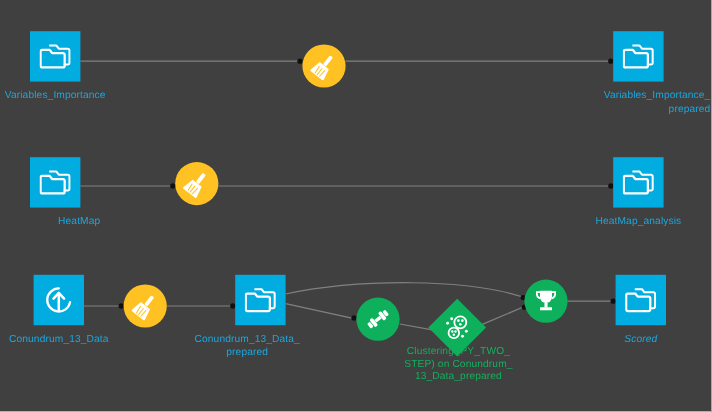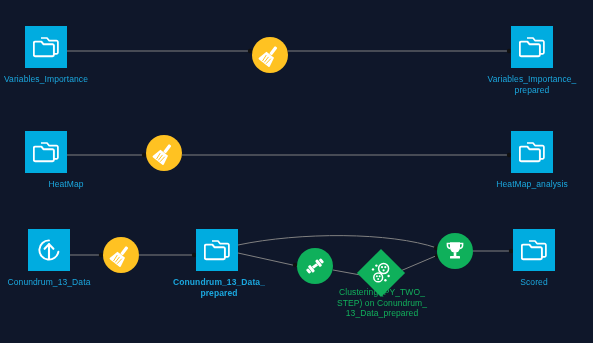--- a/index.html
+++ b/index.html
@@ -8,21 +8,21 @@
     padding: 0;
     background: #ffffff;
   }
   body {
     font-family: "Liberation Sans", sans-serif;
   }
   #canvas {
     position: relative;
     width: 593px;
     height: 343px;
-    background: #0f172a;
+    background: #404040;
     overflow: hidden;
   }
   #edge-layer {
     position: absolute;
     left: 0;
     top: 0;
     width: 593px;
     height: 343px;
     pointer-events: none;
   }
@@ -146,21 +146,21 @@
         </div>
       </div>
       <div class="node node-square" style="left: 511px; top: 26px;">
         <div class="glyph-box" style="background: rgb(0, 172, 224);">
           <svg width="26" height="22" viewBox="0 0 26 22">
             <path d="M8 2 h6 l2 2.6 h7.5 a1.4 1.4 0 0 1 1.4 1.4 v10.4 a1.4 1.4 0 0 1 -1.4 1.4 h-3.4" fill="none" stroke="#ffffff" stroke-width="1.7" stroke-linejoin="round"></path>
             <path d="M2.2 5.6 h6.2 l2 2.6 h9.1 a1.4 1.4 0 0 1 1.4 1.4 v9.2 a1.4 1.4 0 0 1 -1.4 1.4 h-17.3 a1.4 1.4 0 0 1 -1.4 -1.4 v-11.8 a1.4 1.4 0 0 1 1.4 -1.4 z" fill="none" stroke="#ffffff" stroke-width="1.9" stroke-linejoin="round"></path>
           </svg>
         </div>
       </div>
-      <div class="node-label label-blue" style="left: 532px; top: 74px; width: 120px;">Variables_Importance_
+      <div class="node-label label-blue" style="left: 532px; top: 74px; width: 120px; text-align: right;">Variables_Importance_
 prepared</div>
       <div class="node node-square" style="left: 25px; top: 131px;">
         <div class="glyph-box" style="background: rgb(0, 172, 224);">
           <svg width="26" height="22" viewBox="0 0 26 22">
             <path d="M8 2 h6 l2 2.6 h7.5 a1.4 1.4 0 0 1 1.4 1.4 v10.4 a1.4 1.4 0 0 1 -1.4 1.4 h-3.4" fill="none" stroke="#ffffff" stroke-width="1.7" stroke-linejoin="round"></path>
             <path d="M2.2 5.6 h6.2 l2 2.6 h9.1 a1.4 1.4 0 0 1 1.4 1.4 v9.2 a1.4 1.4 0 0 1 -1.4 1.4 h-17.3 a1.4 1.4 0 0 1 -1.4 -1.4 v-11.8 a1.4 1.4 0 0 1 1.4 -1.4 z" fill="none" stroke="#ffffff" stroke-width="1.9" stroke-linejoin="round"></path>
           </svg>
         </div>
       </div>
       <div class="node-label label-blue" style="left: 46px; top: 179px; width: 90px; margin-left: 20px;">HeatMap</div>
@@ -210,21 +210,21 @@
         </div>
       </div>
       <div class="node node-square" style="left: 196px; top: 229px;">
         <div class="glyph-box" style="background: rgb(0, 172, 224);">
           <svg width="26" height="22" viewBox="0 0 26 22">
             <path d="M8 2 h6 l2 2.6 h7.5 a1.4 1.4 0 0 1 1.4 1.4 v10.4 a1.4 1.4 0 0 1 -1.4 1.4 h-3.4" fill="none" stroke="#ffffff" stroke-width="1.7" stroke-linejoin="round"></path>
             <path d="M2.2 5.6 h6.2 l2 2.6 h9.1 a1.4 1.4 0 0 1 1.4 1.4 v9.2 a1.4 1.4 0 0 1 -1.4 1.4 h-17.3 a1.4 1.4 0 0 1 -1.4 -1.4 v-11.8 a1.4 1.4 0 0 1 1.4 -1.4 z" fill="none" stroke="#ffffff" stroke-width="1.9" stroke-linejoin="round"></path>
           </svg>
         </div>
       </div>
-      <div class="node-label label-blue" style="left: 219px; top: 277px; width: 120px; font-weight: bold;">Conundrum_13_Data_
+      <div class="node-label label-blue" style="left: 206px; top: 277px; width: 120px;">Conundrum_13_Data_
 prepared</div>
       <div class="node node-circle" style="left: 297px; top: 248px;">
         <div class="glyph-box" style="background: rgb(15, 176, 91);">
           <svg width="24" height="24" viewBox="0 0 24 24">
             <g transform="rotate(-38 12 12)">
               <rect x="2.4" y="9.4" width="3.0" height="5.2" rx="1.1" fill="#ffffff"></rect>
               <rect x="5.9" y="8.0" width="3.1" height="8.0" rx="1.2" fill="#ffffff"></rect>
               <rect x="9.2" y="10.6" width="5.6" height="2.8" fill="#ffffff"></rect>
               <rect x="15.0" y="8.0" width="3.1" height="8.0" rx="1.2" fill="#ffffff"></rect>
               <rect x="18.6" y="9.4" width="3.0" height="5.2" rx="1.1" fill="#ffffff"></rect>
@@ -265,15 +265,15 @@
         </div>
       </div>
       <div class="node node-square" style="left: 513px; top: 229px;">
         <div class="glyph-box" style="background: rgb(0, 172, 224);">
           <svg width="26" height="22" viewBox="0 0 26 22">
             <path d="M8 2 h6 l2 2.6 h7.5 a1.4 1.4 0 0 1 1.4 1.4 v10.4 a1.4 1.4 0 0 1 -1.4 1.4 h-3.4" fill="none" stroke="#ffffff" stroke-width="1.7" stroke-linejoin="round"></path>
             <path d="M2.2 5.6 h6.2 l2 2.6 h9.1 a1.4 1.4 0 0 1 1.4 1.4 v9.2 a1.4 1.4 0 0 1 -1.4 1.4 h-17.3 a1.4 1.4 0 0 1 -1.4 -1.4 v-11.8 a1.4 1.4 0 0 1 1.4 -1.4 z" fill="none" stroke="#ffffff" stroke-width="1.9" stroke-linejoin="round"></path>
           </svg>
         </div>
       </div>
-      <div class="node-label label-blue" style="left: 534px; top: 277px; width: 80px;">Scored</div>
+      <div class="node-label label-blue" style="left: 534px; top: 277px; width: 80px; font-style: italic;">Scored</div>
     </div>
 </div>
 
 </body></html>

